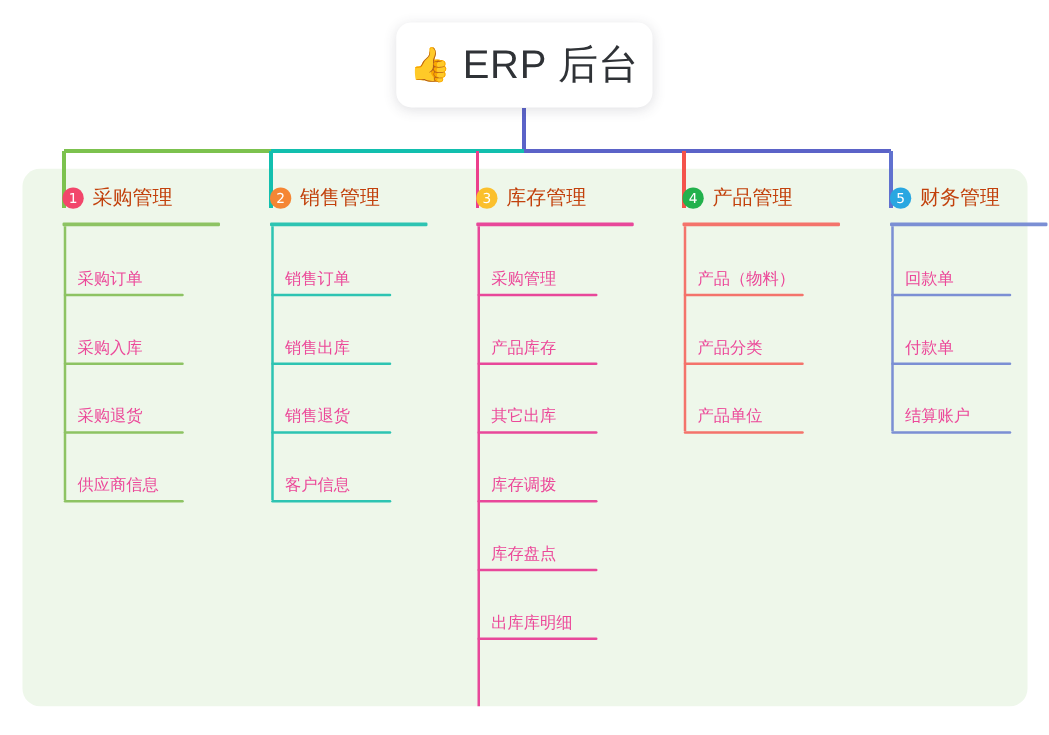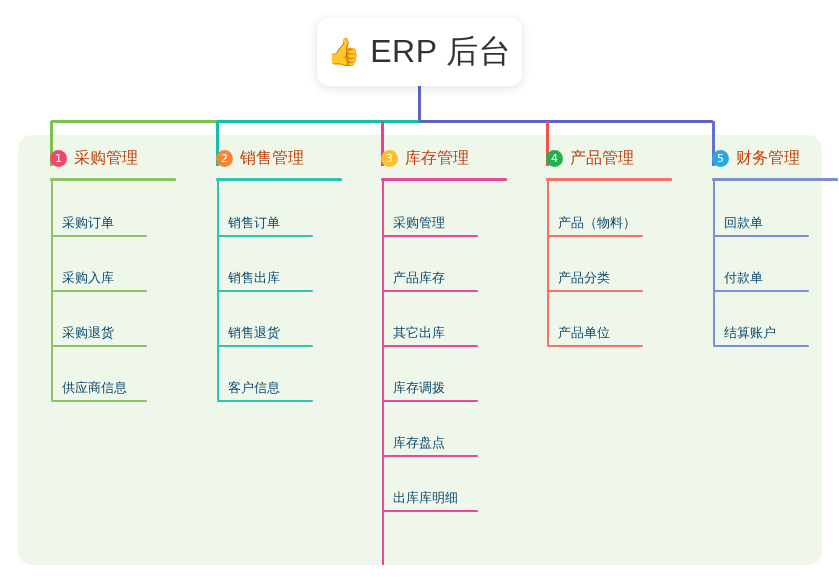--- a/index.html
+++ b/index.html
@@ -124,21 +124,21 @@
     position: relative;
     height: 55px;
     box-sizing: border-box;
     padding-left: 32px;
   }
   .leaf-label {
     position: absolute;
     left: 32px;
     bottom: 8px;
     font-size: 13px;
-    color: #0c4a6e;
+    color: #ec4899;
     white-space: nowrap;
   }
   .leaf-rule {
     position: absolute;
     left: 21px;
     bottom: 3px;
     width: 96px;
     height: 2px;
     border-radius: 1px;
   }

